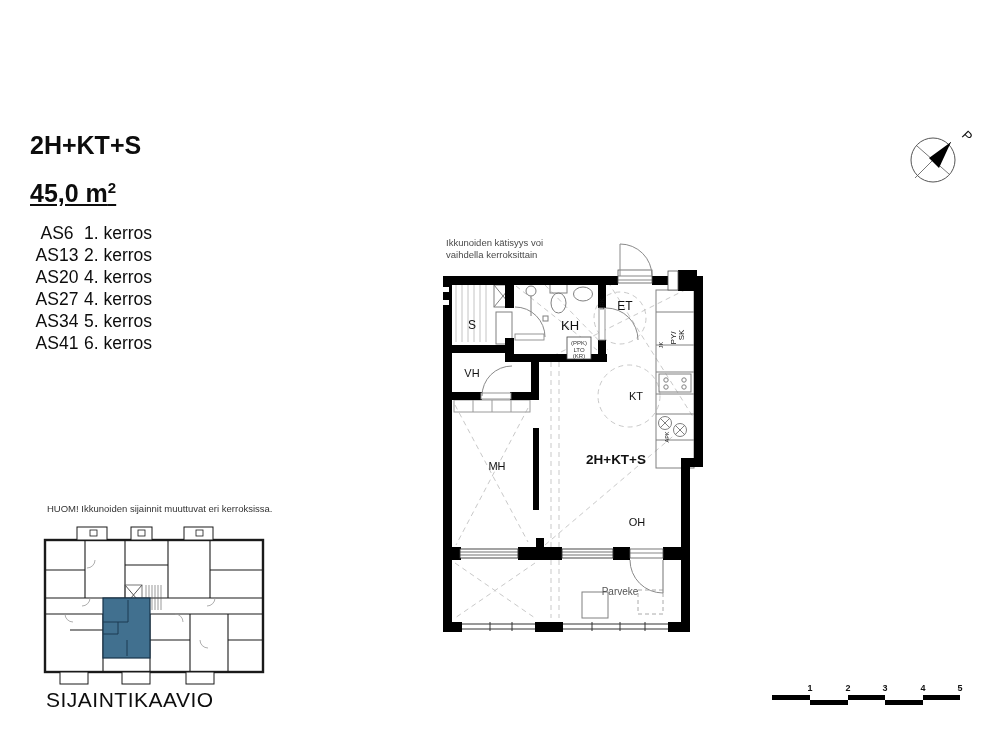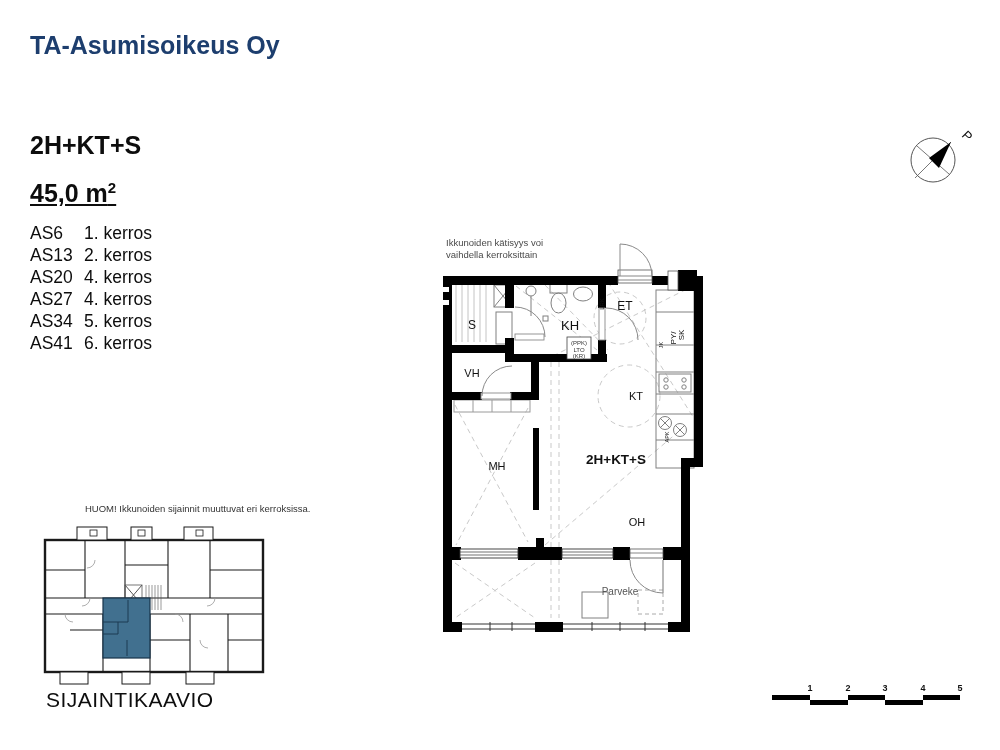--- a/index.html
+++ b/index.html
@@ -5,34 +5,33 @@
   html,body{margin:0;padding:0;background:#fff;}
   .page{position:relative;width:1000px;height:750px;background:#ffffff;overflow:hidden;
         font-family:"Liberation Sans",sans-serif;color:#111;}
   .abs{position:absolute;}
   .title{left:30px;top:30px;font-size:25px;font-weight:bold;color:#1d3e6e;line-height:31px;}
   .apt-type{left:30px;top:131px;font-size:25px;font-weight:bold;color:#0d0d0d;}
   .apt-area{left:30px;top:179px;font-size:25px;font-weight:bold;color:#0d0d0d;text-decoration:underline;}
   .apt-area sup{font-size:15px;}
   .floor-list{left:30px;top:222px;font-size:17.5px;line-height:22px;color:#0d0d0d;}
   .fl-row{display:flex;}
-  .fl-code{display:inline-block;width:54px;}
+  .fl-code{display:inline-block;width:54px;text-align:center;}
   .plan-note{left:446px;top:237px;font-size:9.5px;line-height:12px;color:#4a4a4a;}
-  .site-note{left:47px;top:503px;font-size:9.5px;color:#333;margin-left:38px;}
+  .site-note{left:47px;top:503px;font-size:9.5px;color:#333;}
   .site-caption{left:46px;top:688px;font-size:21px;color:#0d0d0d;letter-spacing:.5px;}
   svg{display:block;}
   text{font-family:"Liberation Sans",sans-serif;}
 </style>
 </head>
 <body>
 
 <div class="page">
 
   <div class="abs title">
-    <div>TA-Asumisoikeus Oy</div>
   </div>
   <div class="abs apt-type">2H+KT+S</div>
   <div class="abs apt-area"><span>45,0 m</span><sup>2</sup></div>
 
   <div class="abs floor-list">
     <div class="fl-row">
         <span class="fl-code">AS6</span>
         <span>1. kerros</span>
       </div>
     <div class="fl-row">

